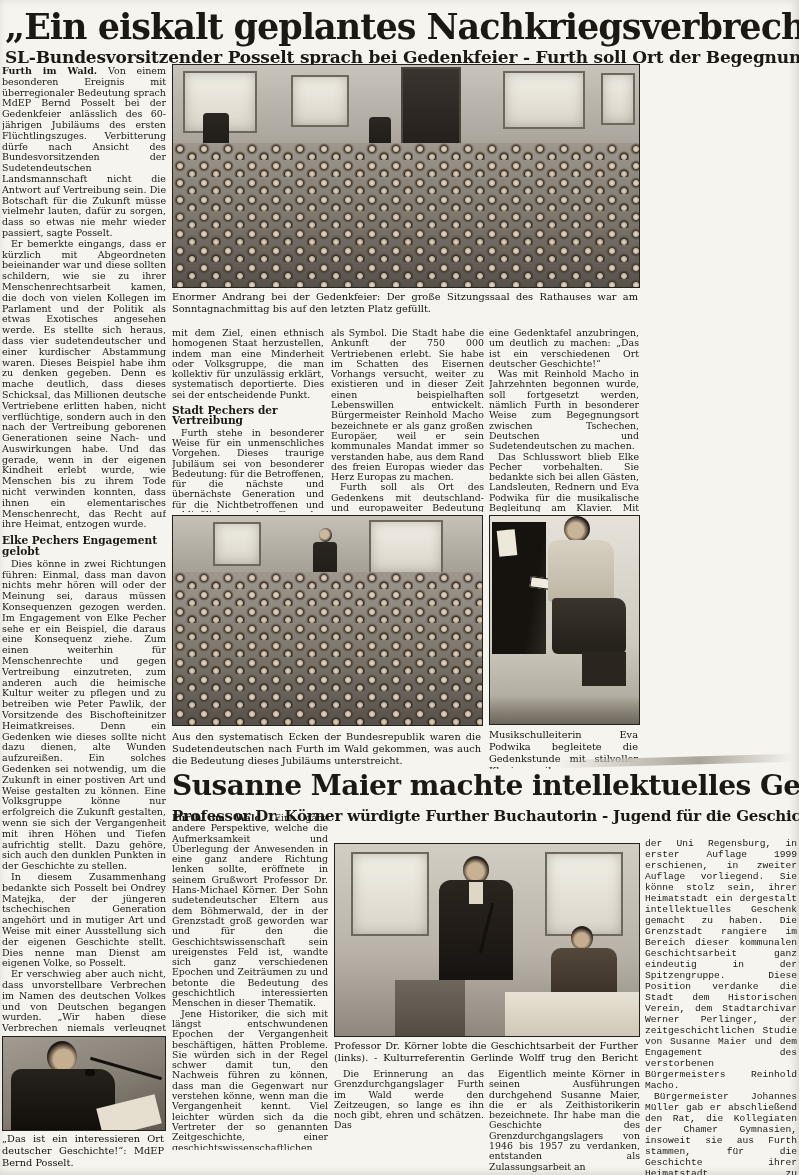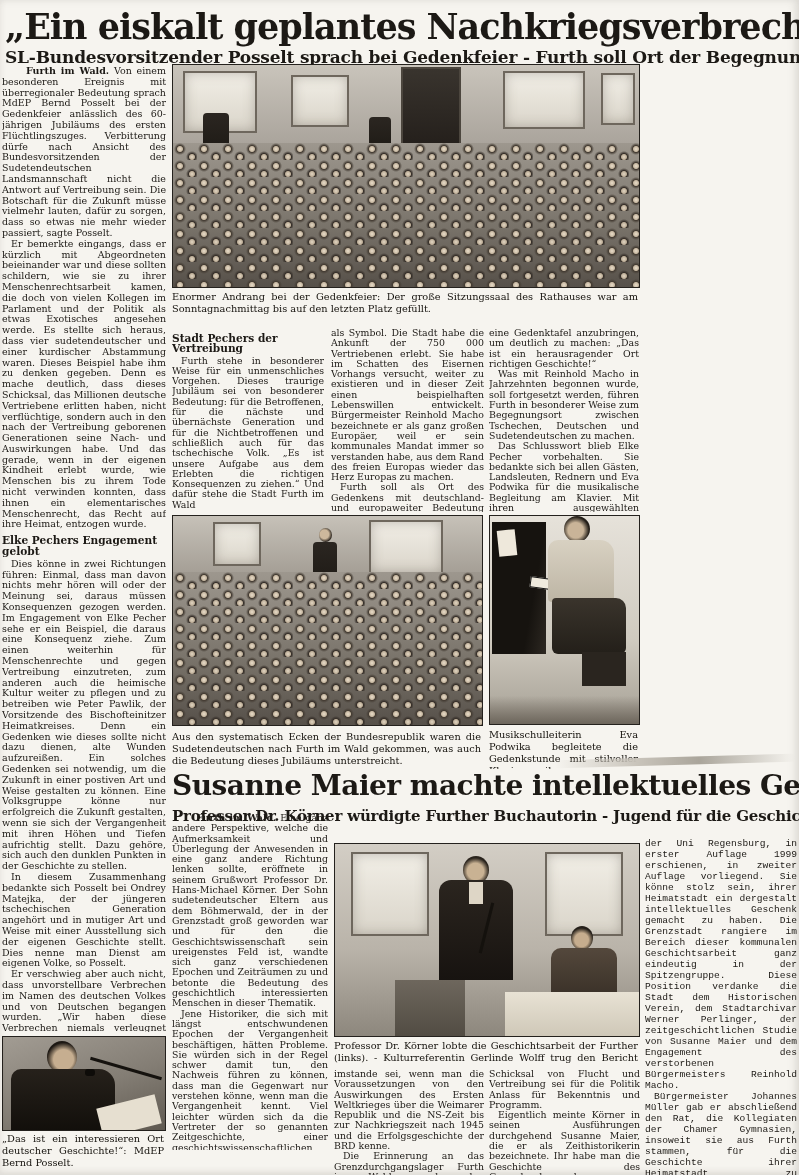--- a/index.html
+++ b/index.html
@@ -12,21 +12,21 @@
   .page-shade{position:absolute;inset:0;pointer-events:none;
     box-shadow:inset -4px 0 9px rgba(60,55,45,.10), inset 0 -3px 7px rgba(60,55,45,.08);}
   .abs{position:absolute;}
   .hl1{font-weight:bold;font-size:35px;line-height:38px;white-space:nowrap;letter-spacing:-1px;}
   .hl2{font-weight:bold;font-size:28px;line-height:32px;white-space:nowrap;letter-spacing:-.5px;}
   .sub1{font-weight:bold;font-size:17px;white-space:nowrap;letter-spacing:-.2px;}
   .sub2{font-weight:bold;font-size:15px;white-space:nowrap;letter-spacing:-.2px;}
   .col{ text-align:justify; overflow:hidden; hyphens:auto; -webkit-hyphens:auto; }
   .col p{margin:0;text-indent:9px;}
   .col p.noind{text-indent:0;}
-  .lead{font-weight:bold;margin-left:24px;}
+  .lead{font-weight:bold;}
   .crosshead{font-weight:bold;text-align:left;text-indent:0;margin:5px 0 2px 0;font-size:10.6px;}
   .c1{font-size:9.5px;line-height:10.8px;}
   .cmid{font-size:9.4px;line-height:10.3px;}
   .cbot{font-size:9.4px;line-height:10.3px;}
   .cd{font-size:9.6px;line-height:11px;font-family:Liberation Mono, monospace;}
   .caption{font-size:9.8px;line-height:12px;text-align:justify;color:#14110c;overflow:hidden;hyphens:auto;}
   .photo{border:1px solid #24211d;background:#b4afa8;overflow:hidden;}
   .photo *{position:absolute;}
   .crowd{left:0;right:0;bottom:0;
     background-image:
@@ -62,30 +62,31 @@
   <div style="left:228px;top:2px;width:56px;height:78px;background:linear-gradient(180deg,#39342e,#241f1b);border:2px solid #4c463e;"></div>
   <div class="win" style="left:330px;top:6px;width:82px;height:58px;"></div>
   <div class="win" style="left:428px;top:8px;width:34px;height:52px;"></div>
   <div class="fig-dark" style="left:30px;top:48px;width:26px;height:60px;"></div>
   <div class="fig-dark" style="left:196px;top:52px;width:22px;height:52px;"></div>
   <div class="crowd" style="top:78px;"></div>
 </div>
 <div class="abs caption" style="left:172px;top:291px;width:466px;height:28px;">Enormer Andrang bei der Gedenkfeier: Der große Sitzungssaal des Rathauses war am Sonntagnachmittag bis auf den letzten Platz gefüllt.</div>
 
 <div class="abs col cmid" style="left:172px;top:328px;width:152px;height:184px;">
+  <p class="noind">mit dem Ziel, einen ethnisch homogenen Staat herzustellen, indem man eine Minderheit oder Volksgruppe, die man kollektiv für unzulässig erklärt, systematisch deportierte. Dies sei der entscheidende Punkt.</p>
   <h3 class="crosshead">Stadt Pechers der Vertreibung</h3>
   <p>Furth stehe in besonderer Weise für ein unmenschliches Vorgehen. Dieses traurige Jubiläum sei von besonderer Bedeutung: für die Betroffenen, für die nächste und übernächste Generation und für die Nichtbetroffenen und schließlich auch für das tschechische Volk. „Es ist unsere Aufgabe aus dem Erlebten die richtigen Konsequenzen zu ziehen.“ Und dafür stehe die Stadt Furth im Wald</p>
 </div>
 <div class="abs col cmid" style="left:331px;top:328px;width:153px;height:184px;">
   <p class="noind">als Symbol. Die Stadt habe die Ankunft der 750 000 Vertriebenen erlebt. Sie habe im Schatten des Eisernen Vorhangs versucht, weiter zu existieren und in dieser Zeit einen beispielhaften Lebenswillen entwickelt. Bürgermeister Reinhold Macho bezeichnete er als ganz großen Europäer, weil er sein kommunales Mandat immer so verstanden habe, aus dem Rand des freien Europas wieder das Herz Europas zu machen.</p>
   <p>Furth soll als Ort des Gedenkens mit deutschland- und europaweiter Bedeutung und als Ort der Begegnung stehen. Deshalb regte Posselt an, die Further sollten sich bemühen, was vom Lager noch vorhandene Gebäude zu erhalten und am Bahnhof</p>
 </div>
 <div class="abs col cmid" style="left:489px;top:328px;width:150px;height:184px;">
-  <p class="noind">eine Gedenktafel anzubringen, um deutlich zu machen: „Das ist ein herausragender Ort richtigen Geschichte!“</p>
-  <p>Was mit Reinhold Macho in Jahrzehnten begonnen wurde, soll fortgesetzt werden, führen Furth in besonderer Weise zum Begegnungsort zwischen Tschechen, Deutschen und Sudetendeutschen zu machen.</p>
+  <p class="noind">eine Gedenktafel anzubringen, um deutlich zu machen: „Das ist ein verschiedenen Ort deutscher Geschichte!“</p>
+  <p>Was mit Reinhold Macho in Jahrzehnten begonnen wurde, soll fortgesetzt werden, nämlich Furth in besonderer Weise zum Begegnungsort zwischen Tschechen, Deutschen und Sudetendeutschen zu machen.</p>
   <p>Das Schlusswort blieb Elke Pecher vorbehalten. Sie bedankte sich bei allen Gästen, Landsleuten, Rednern und Eva Podwika für die musikalische Begleitung am Klavier. Mit ihren ausgewählten Musikstücken versuchte sie das Geschehen der Vertreibung, aber auch den Blick nach vorne deutlich zu machen.</p>
 </div>
 
 <div class="abs photo" style="left:172px;top:515px;width:309px;height:209px;">
   <div style="left:0;top:0;right:0;height:60px;background:linear-gradient(180deg,#c6c1b8,#a39d94);"></div>
   <div class="win" style="left:196px;top:4px;width:74px;height:54px;"></div>
   <div class="win" style="left:40px;top:6px;width:48px;height:44px;"></div>
   <div class="fig-dark" style="left:140px;top:26px;width:24px;height:66px;"></div>
   <div class="fig-head" style="left:146px;top:12px;width:13px;height:14px;"></div>
   <div class="crowd" style="top:56px;"></div>
@@ -134,25 +135,23 @@
   <div style="left:134px;top:38px;width:14px;height:22px;background:#ded6c6;"></div>
   <div style="left:150px;top:58px;width:3px;height:52px;background:#14110d;transform:rotate(14deg);"></div>
   <div class="fig-head" style="left:236px;top:82px;width:22px;height:24px;background:radial-gradient(circle at 48% 58%,#c6ad8e 0 38%,#241f19 66%);"></div>
   <div style="left:216px;top:104px;width:66px;height:48px;background:linear-gradient(180deg,#54483c,#3a3128);border-radius:10px 10px 0 0;"></div>
   <div style="left:170px;bottom:0;width:134px;height:44px;background:linear-gradient(180deg,#e8e2d4,#cfc8b8);"></div>
   <div style="left:60px;bottom:0;width:70px;height:56px;background:linear-gradient(180deg,#6e675d,#524c43);"></div>
 </div>
 <div class="abs caption" style="left:334px;top:1040px;width:304px;height:26px;">Professor Dr. Körner lobte die Geschichtsarbeit der Further (links). - Kulturreferentin Gerlinde Wolff trug den Bericht einer Zeitzeugin vor (rechts).</div>
 
 <div class="abs col cbot" style="left:334px;top:1069px;width:150px;height:106px;">
-  <p class="noind">imstande sei, wenn man die Voraussetzungen von den Auswirkungen des Ersten Weltkrieges über die Weimarer Republik und die NS-Zeit bis zur Nachkriegszeit nach 1945 und die Erfolgsgeschichte der BRD kenne.</p>
   <p>Die Erinnerung an das Grenzdurchgangslager Furth im Wald werde den Zeitzeugen, so lange es ihn noch gibt, ehren und schätzen. Das</p>
 </div>
 <div class="abs col cbot" style="left:489px;top:1069px;width:151px;height:106px;">
-  <p class="noind">Schicksal von Flucht und Vertreibung sei für die Politik Anlass für Bekenntnis und Programm.</p>
   <p>Eigentlich meinte Körner in seinen Ausführungen durchgehend Susanne Maier, die er als Zeithistorikerin bezeichnete. Ihr habe man die Geschichte des Grenzdurchgangslagers von 1946 bis 1957 zu verdanken, entstanden als Zulassungsarbeit an</p>
 </div>
 
 <div class="abs col cd" style="left:645px;top:838px;width:152px;height:337px;">
   <p class="noind">der Uni Regensburg, in erster Auflage 1999 erschienen, in zweiter Auflage vorliegend. Sie könne stolz sein, ihrer Heimatstadt ein dergestalt intellektuelles Geschenk gemacht zu haben. Die Grenzstadt rangiere im Bereich dieser kommunalen Geschichtsarbeit ganz eindeutig in der Spitzengruppe. Diese Position verdanke die Stadt dem Historischen Verein, dem Stadtarchivar Werner Perlinger, der zeitgeschichtlichen Studie von Susanne Maier und dem Engagement des verstorbenen Bürgermeisters Reinhold Macho.</p>
   <p>Bürgermeister Johannes Müller gab er abschließend den Rat, die Kollegiaten der Chamer Gymnasien, insoweit sie aus Furth stammen, für die Geschichte ihrer Heimatstadt zu interessieren, zu einem Gespräch und zu einer Führung durch das Archiv einzuladen. Und wenn dann solche Grundlagenforschung vorliegt, dann brauche sich eine Gedenkveranstaltung wie diese nicht in belanglosen Allgemeinplätzen und in plakativen Bekenntnissen erschöpfen, sondern sie könne zurückgreifen auf die Substanz einer kenntnisreichen und fundierten Studie, die noch dazu ihre warme Zuneigung zu ihrer Vaterstadt nicht verleugnet. Dafür dankte Professor Dr. Körner abschließend Susanne Maier.</p>
 </div>
 
 <div class="page-shade"></div>
 

